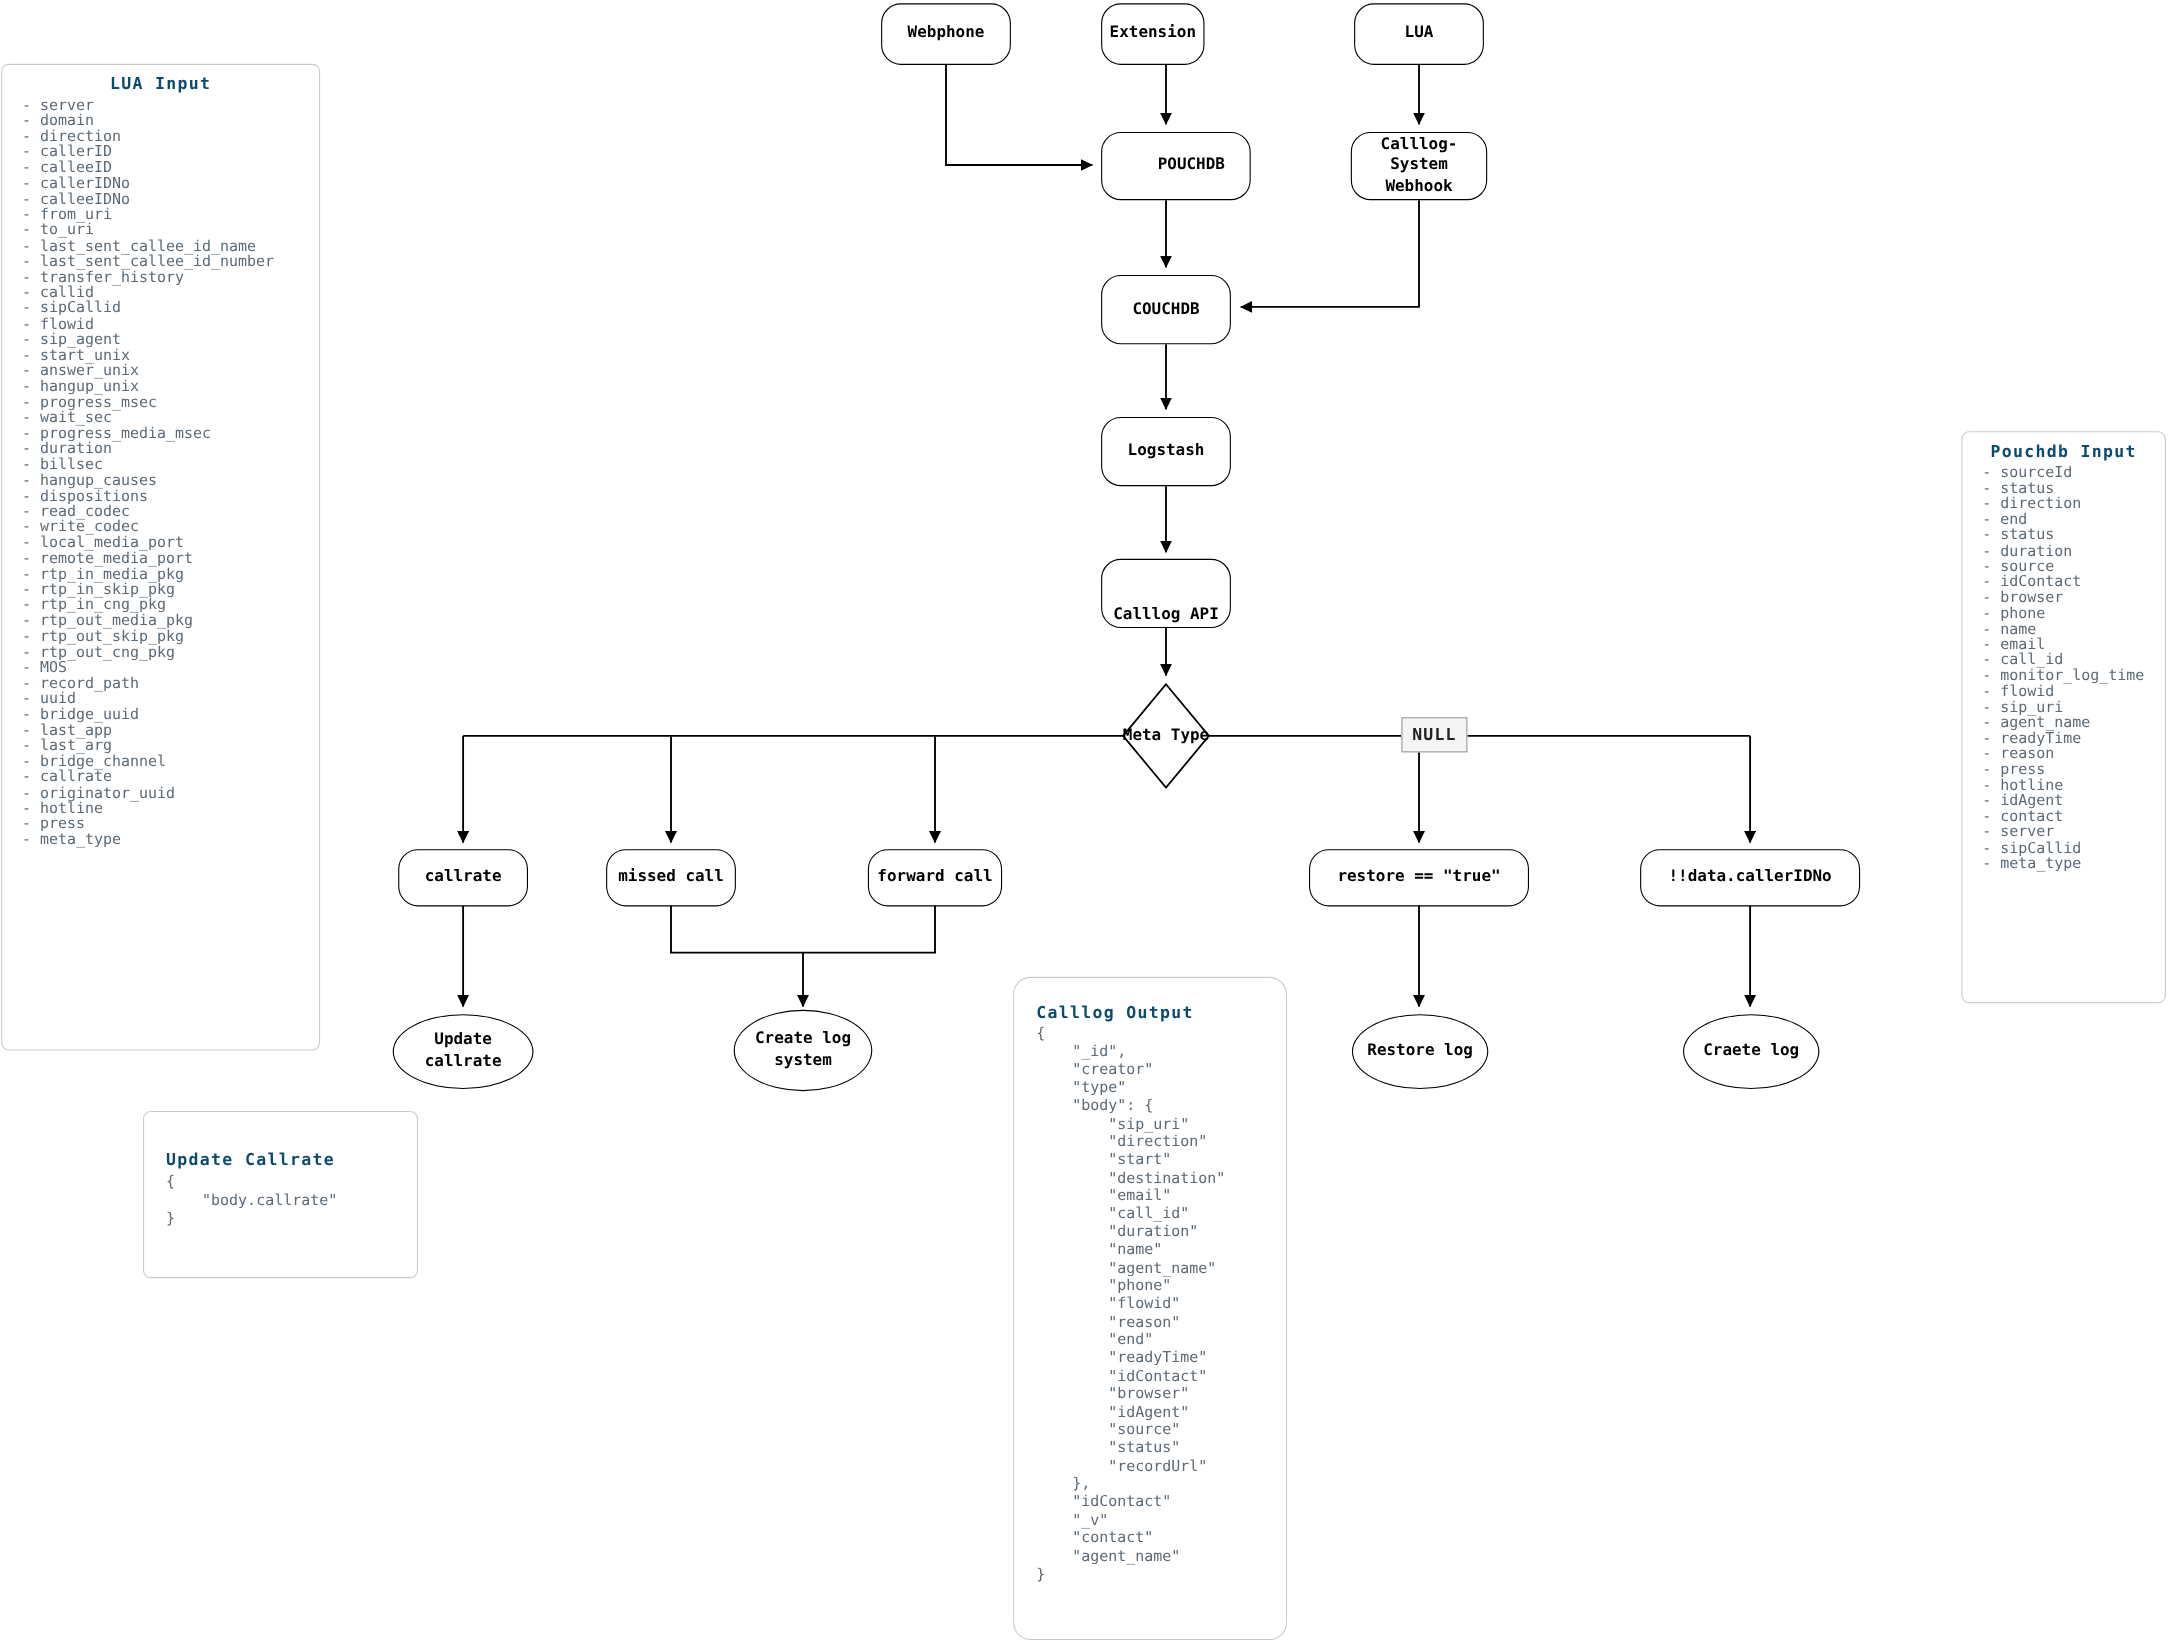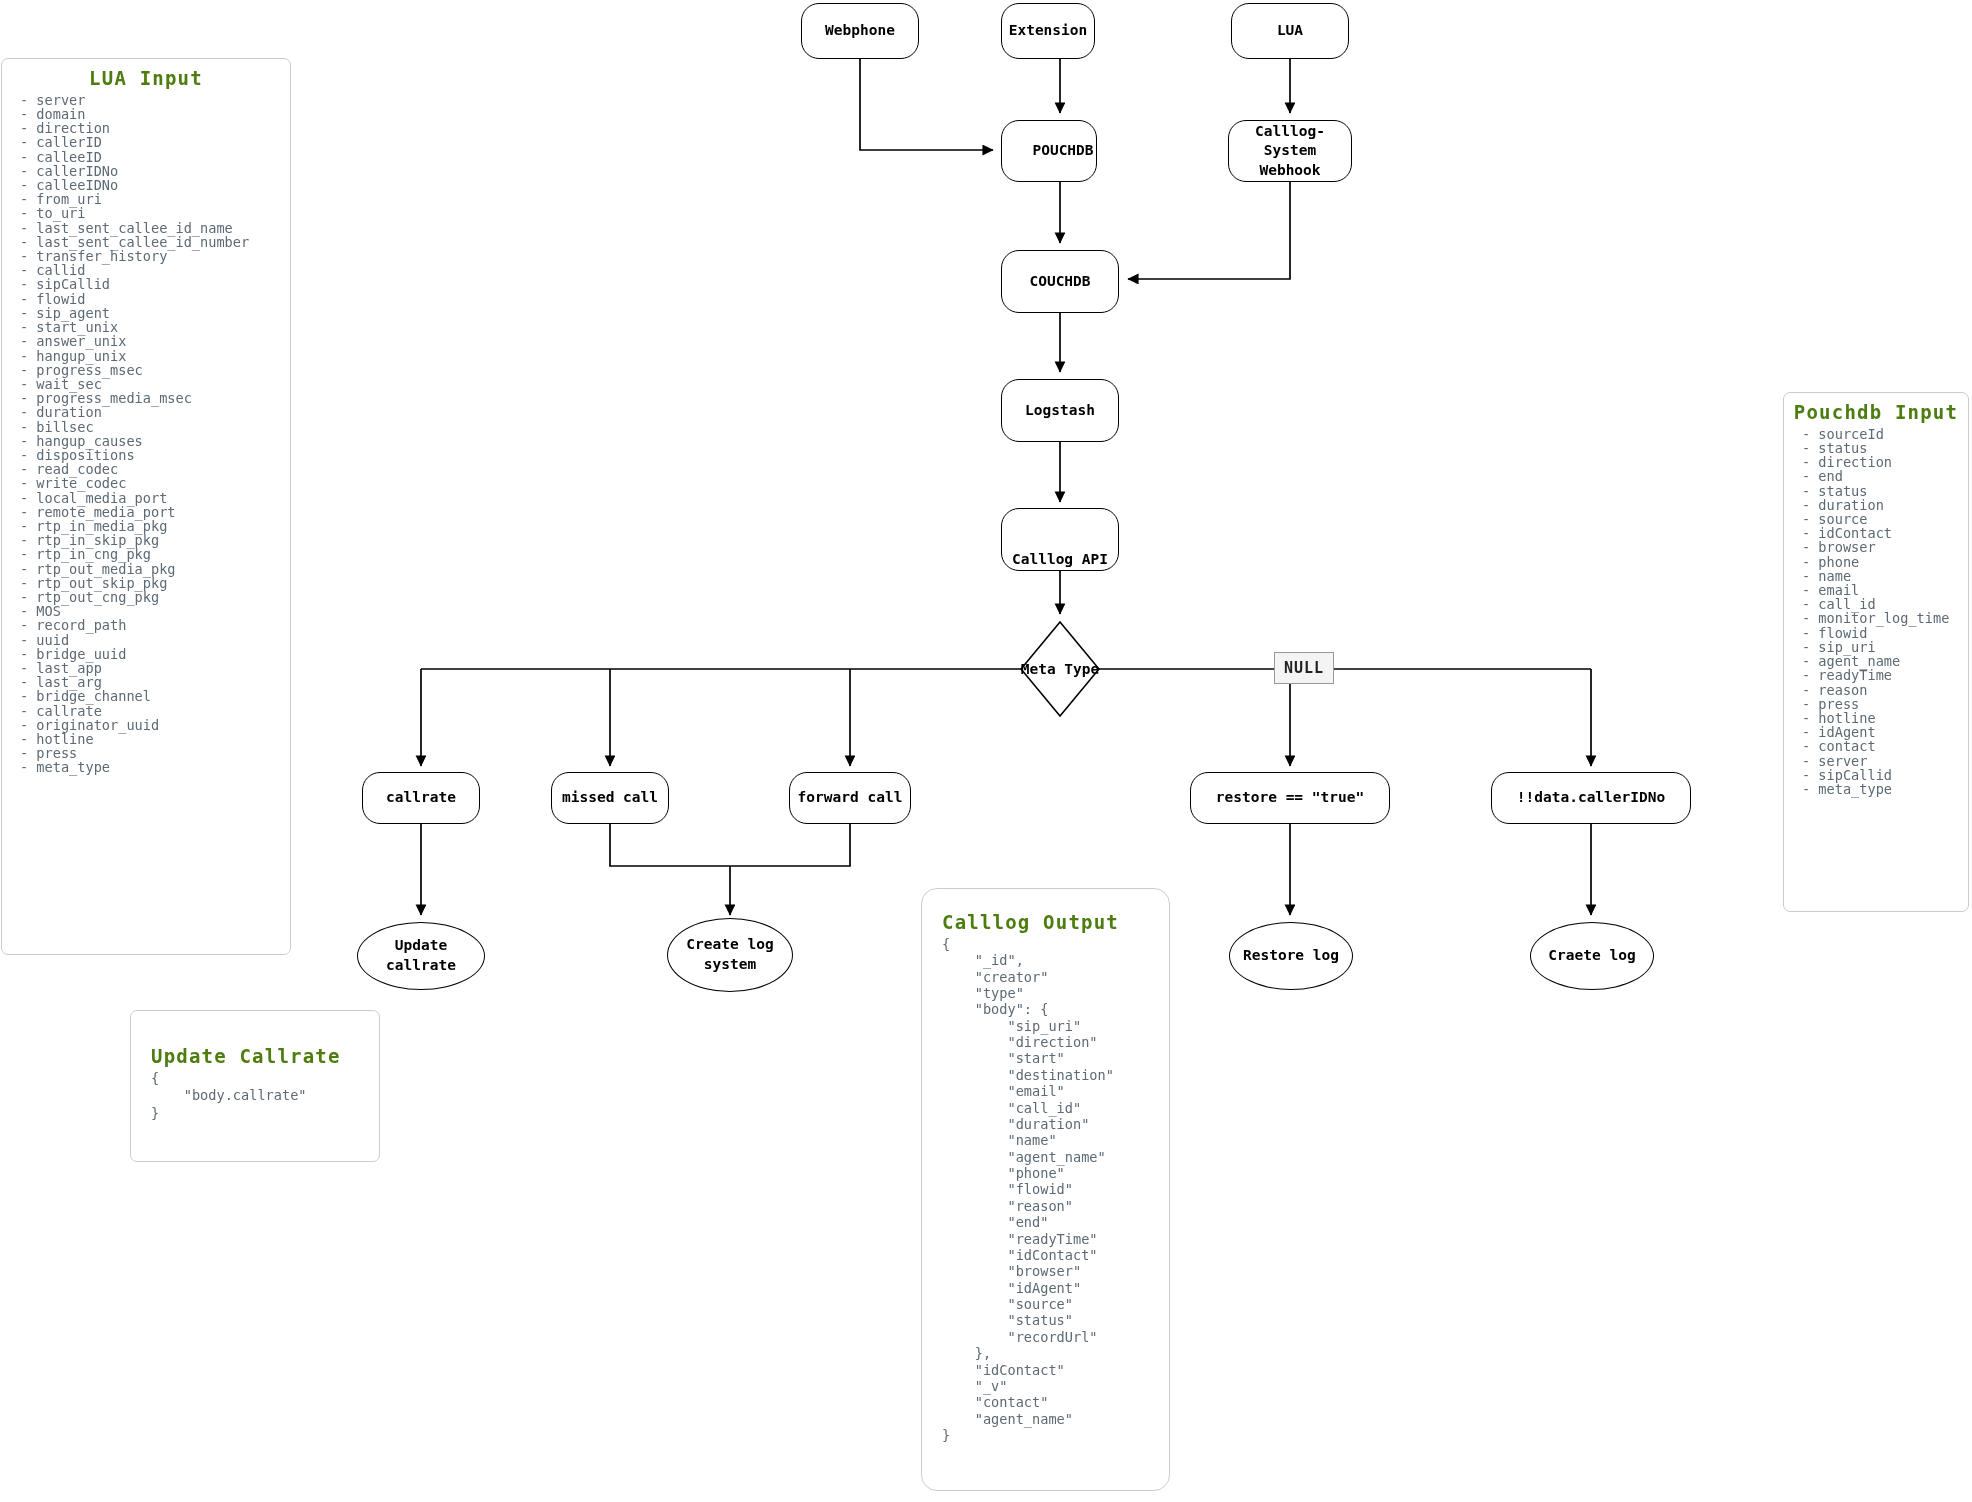--- a/index.html
+++ b/index.html
@@ -43,21 +43,21 @@
   }
 
   
   .note{
     position:absolute;box-sizing:border-box;
     border:1.2px solid #c9ccd1;background:#ffffff;border-radius:7px;
     font-family:"DejaVu Sans Mono","Liberation Mono",monospace;
     color:#5d6a75;font-size:13.6px;line-height:1.045;
   }
   .note-title{
-    font-weight:bold;font-size:19px;color:#4d7c0f;
+    font-weight:bold;font-size:15px;color:#0c4a6e;
     letter-spacing:1.2px;white-space:pre;
   }
   .note-body{white-space:pre;display:block;}
   .note-centertitle{text-align:center;}
 
   svg.wires{position:absolute;left:0;top:0;width:1972px;height:1502px;
             pointer-events:none;overflow:visible;}
 </style>
 </head>
 <body>
@@ -112,21 +112,21 @@
 </div>
 
 <div class="node" style="left:1001px;top:3px;width:94px;height:56px;">
   <span>Extension</span>
 </div>
 
 <div class="node" style="left:1231px;top:3px;width:118px;height:56px;">
   <span>LUA</span>
 </div>
 
-<div class="node" style="left:1001px;top:120px;width:96px;height:62px;padding-left:28px;">
+<div class="node" style="left:1001px;top:120px;width:136px;height:62px;padding-left:28px;">
   <span>POUCHDB</span>
 </div>
 
 <div class="node" style="left:1228px;top:120px;width:124px;height:62px;">
   <span>Calllog-System
 Webhook</span>
 </div>
 
 <div class="node" style="left:1001px;top:250px;width:118px;height:63px;">
   <span>COUCHDB</span>

